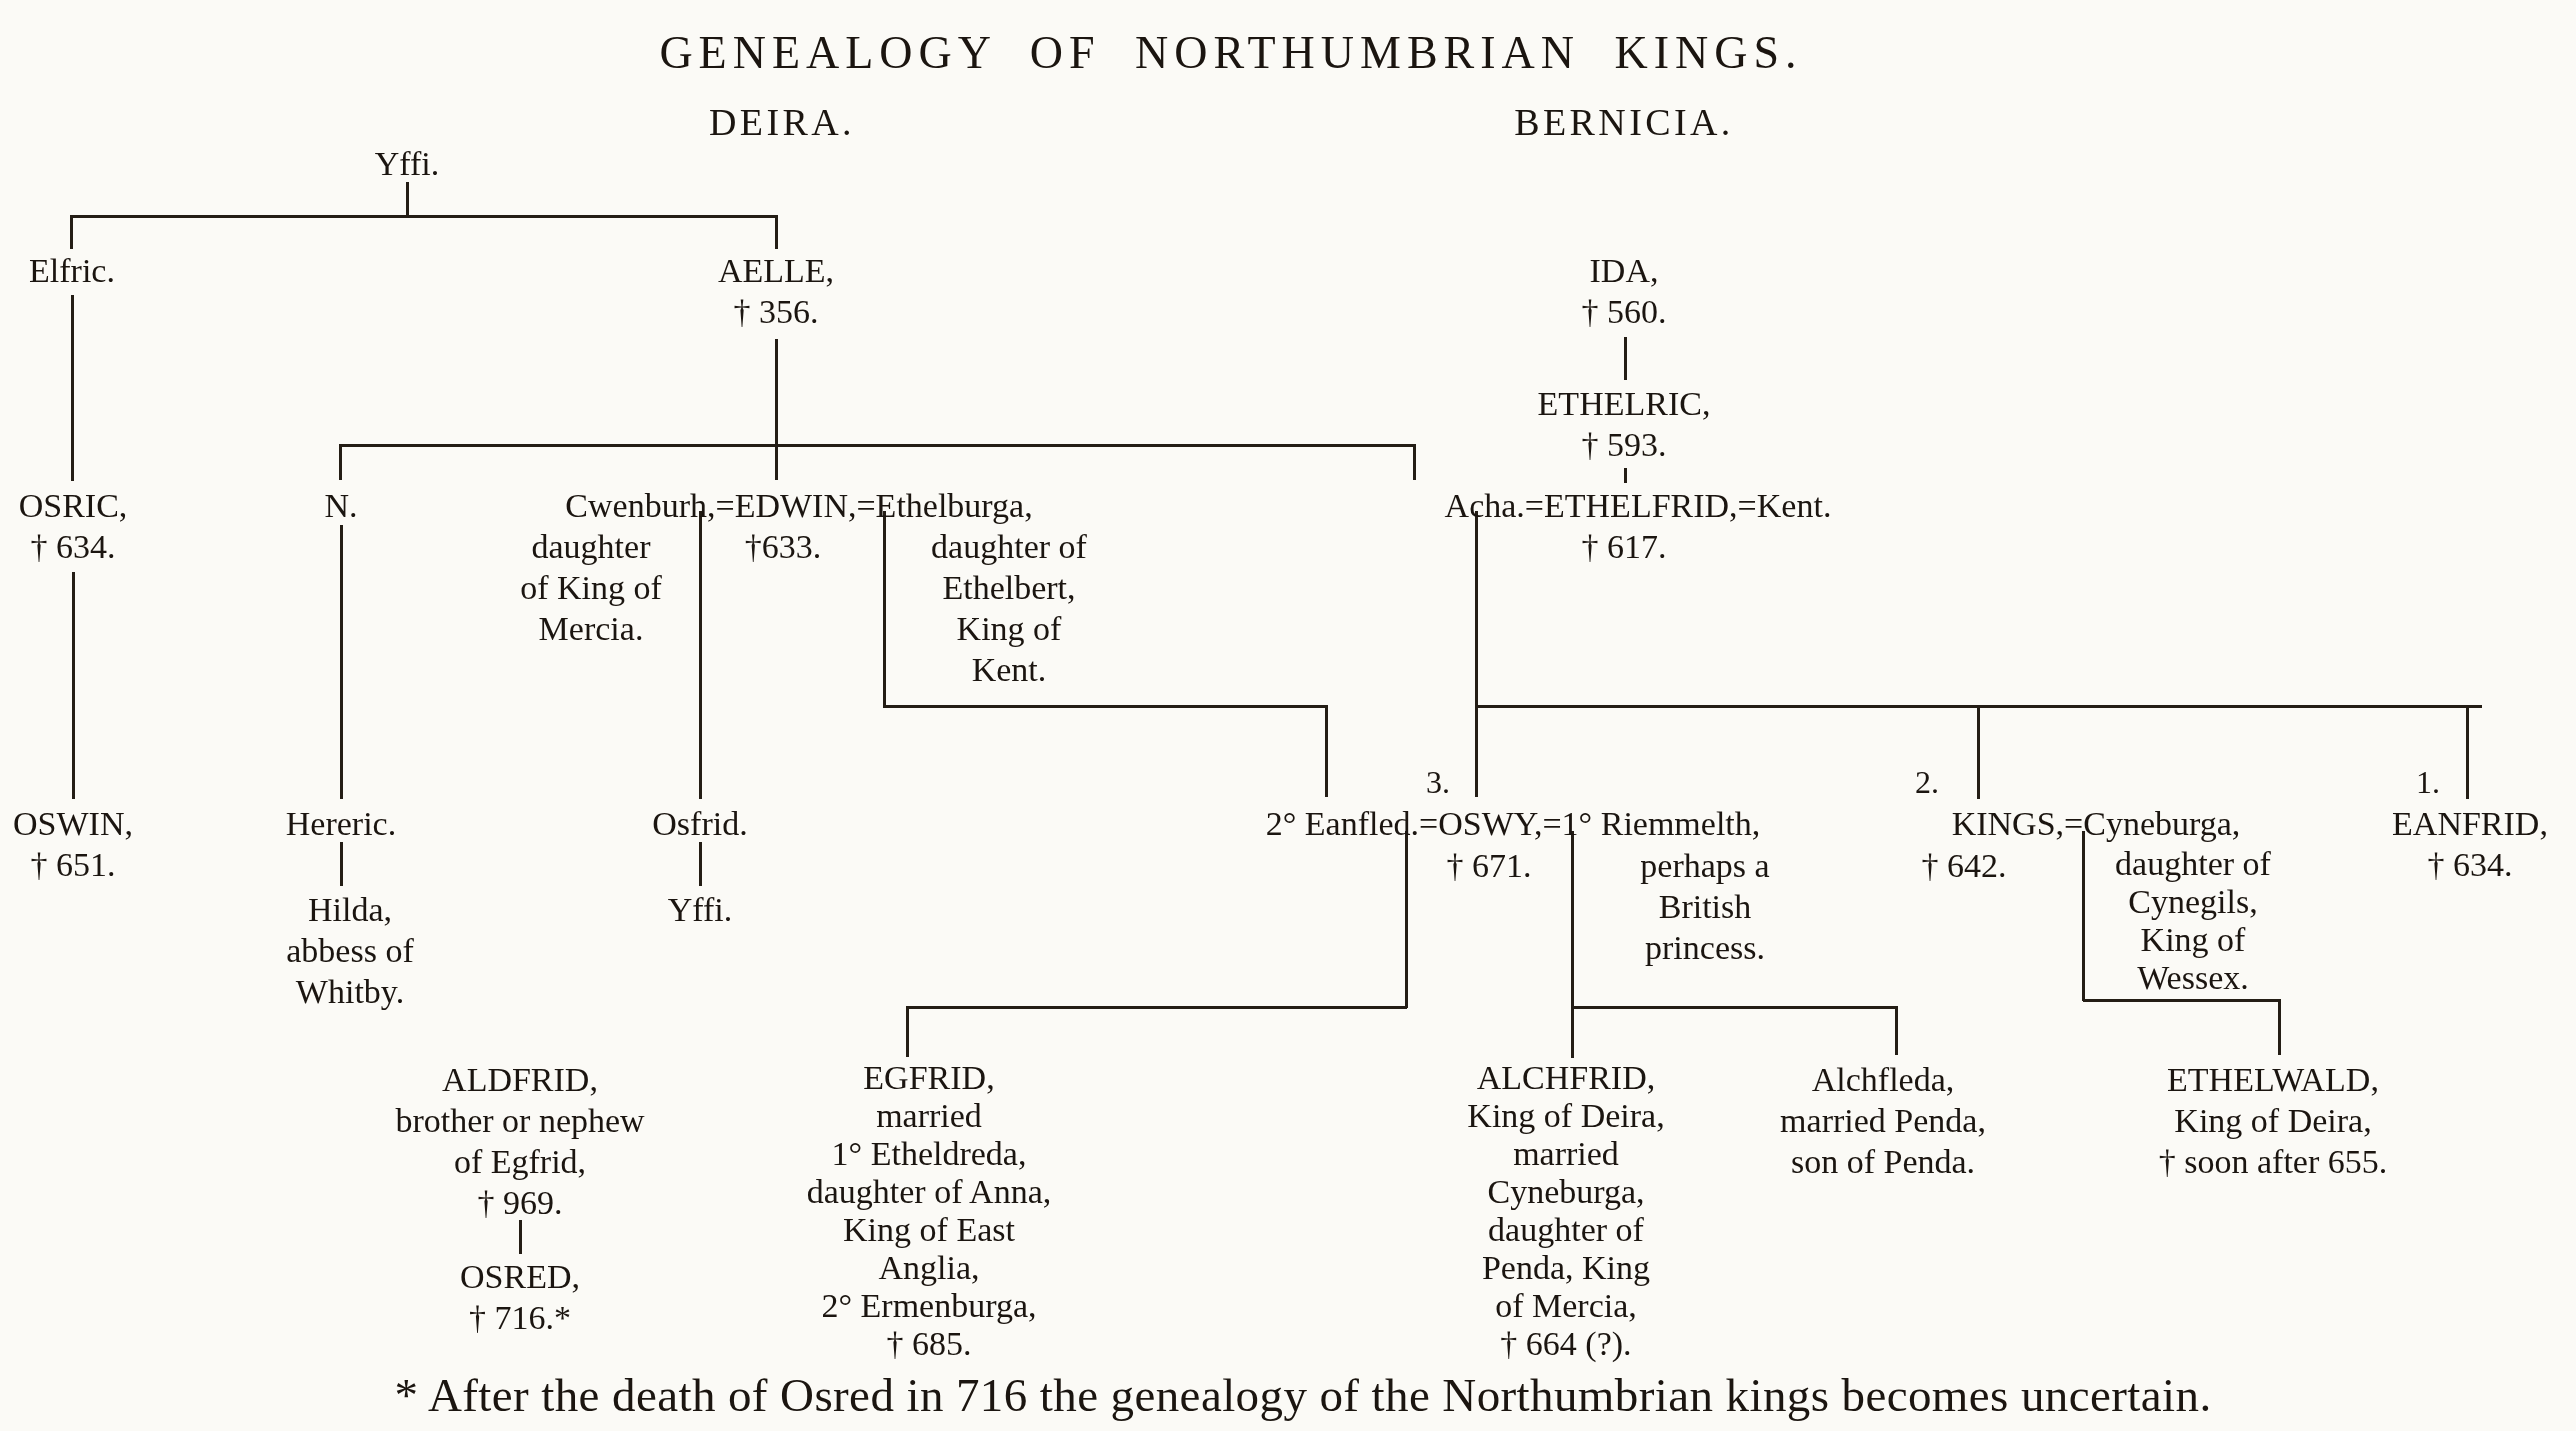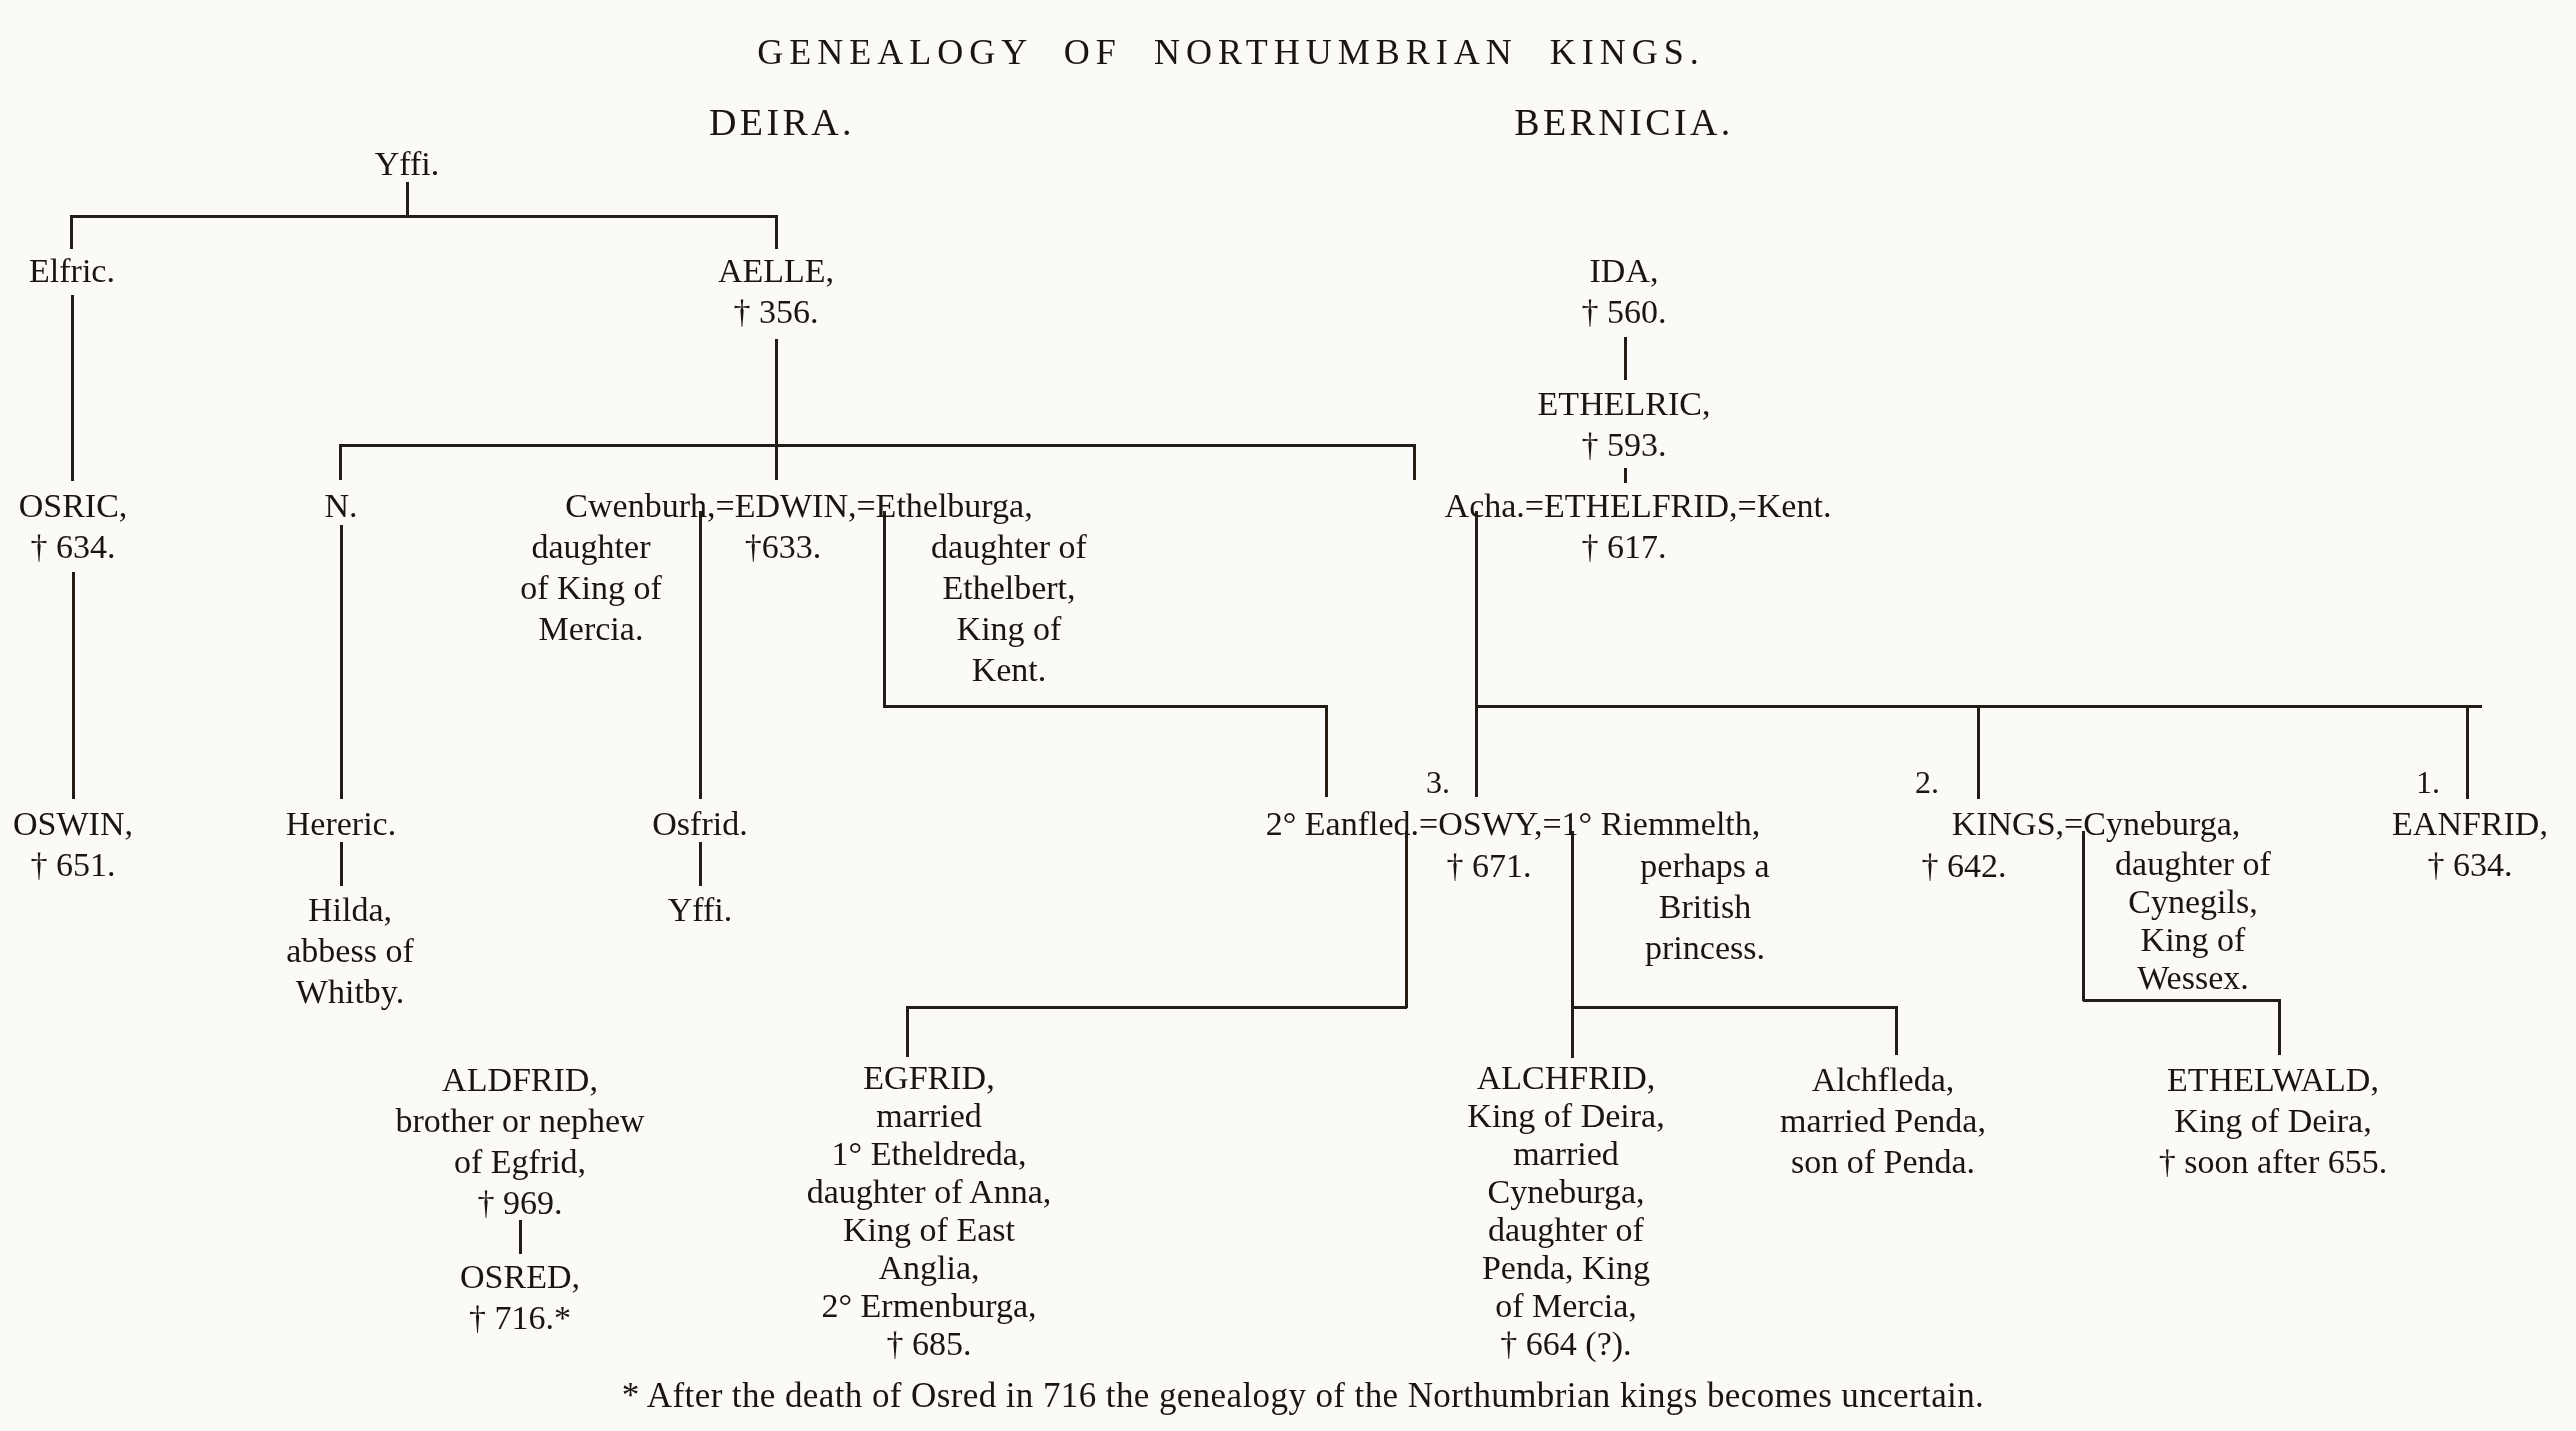--- a/index.html
+++ b/index.html
@@ -1,24 +1,24 @@
 <!DOCTYPE html>
 <html style="font-size:13.6px"><head>
 <meta charset="utf-8">
 <style>
   html,body{margin:0;padding:0;width:2576px;height:1431px;background:#fbfaf6;overflow:hidden;}
   #page{position:relative;width:2576px;height:1431px;background:#fbfaf6;
         font-family:"Liberation Serif","DejaVu Serif",serif;color:#1b1510;}
   .node{position:absolute;transform:translateX(-50%);text-align:center;
         white-space:pre-line;font-size:34px;line-height:41px;}
-  .title{font-size:36px;letter-spacing:6px;word-spacing:17px;white-space:nowrap;}
+  .title{font-size:46px;letter-spacing:6px;word-spacing:17px;white-space:nowrap;}
   .region{font-size:38px;letter-spacing:3.4px;white-space:nowrap;}
   .num{font-size:32px;}
   .tight{line-height:38px;}
-  .footnote{font-size:35px;white-space:nowrap;letter-spacing:0.4px;}
+  .footnote{font-size:47px;white-space:nowrap;letter-spacing:0.4px;}
   .hline{position:absolute;height:2.6px;background:#241d15;}
   .vline{position:absolute;width:2.6px;background:#241d15;}
 </style>
 </head>
 <body>
 
 <div id="page">
 
   <div class="node title" style="left:1231px;top:32px">GENEALOGY  OF  NORTHUMBRIAN  KINGS.</div>
   <div class="node region" style="left:782px;top:102px">DEIRA.</div>

